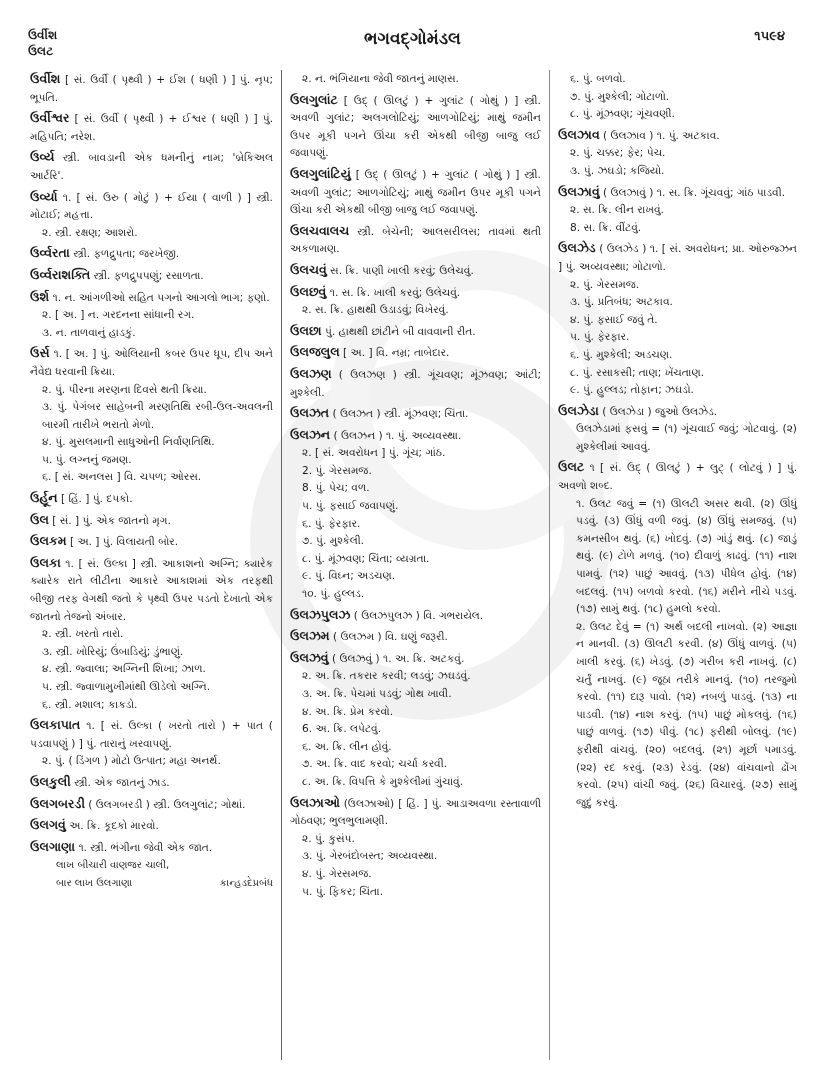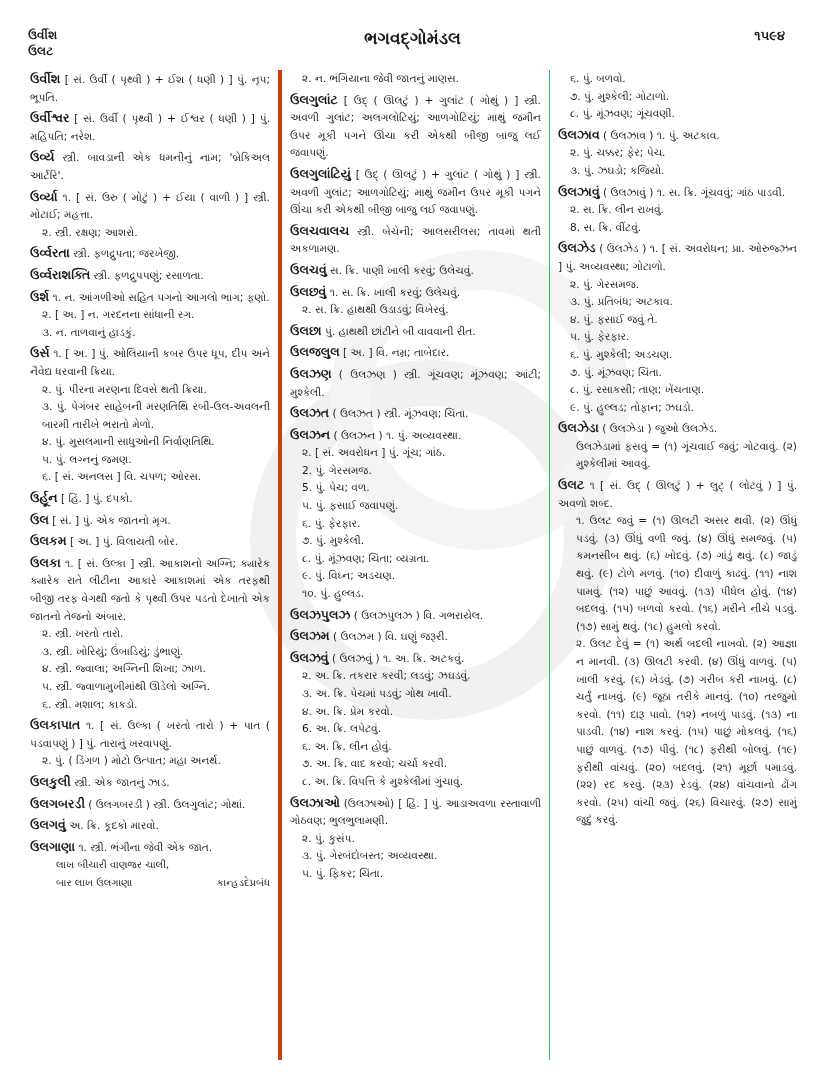--- a/index.html
+++ b/index.html
@@ -23,21 +23,21 @@
   }
   .hdr-left { position: absolute; left: 0; top: 0; font-size: 12px; font-weight: bold; }
   .hdr-left2 { position: absolute; left: 0; top: 16px; font-size: 12px; font-weight: bold; }
   .hdr-center { position: absolute; left: 0; right: 0; text-align: center; top: 0; font-size: 17px; font-weight: bold; }
   .hdr-right { position: absolute; right: 12px; top: 0; font-size: 13px; font-weight: bold; }
   .columns {
     position: absolute; top: 70px; left: 30px; width: 775px; height: 990px;
     display: flex; z-index: 1;
   }
   .col { box-sizing: border-box; padding: 0 8px; font-size: 10.6px; line-height: 17.6px; overflow: hidden; }
-  .col-1 { width: 252px; padding-left: 0; border-right: 4px solid #c2410c; }
+  .col-1 { width: 252px; padding-left: 0; border-right: 1px solid #c2410c; }
   .col-2 { width: 268px; border-right: 1px solid #22c55e; }
   .col-3 { width: 255px; }
   .entry { margin-bottom: 3px; text-align: justify; }
   .hw { font-weight: bold; font-size: 12.5px; }
   .sense { padding-left: 12px; text-align: justify; }
   .quote { padding-left: 26px; font-size: 10px; }
   .quote-src { float: right; font-size: 10px; }
   .sub { padding-left: 18px; text-align: justify; }
 </style>
 </head>
@@ -152,21 +152,21 @@
       <div class="entry">
         <div><span class="hw">ઉલઝણ</span><span> ( ઉલઝણ ) સ્ત્રી. ગૂંચવણ; મૂંઝવણ; આંટી; મુશ્કેલી.</span></div>
       </div>
       <div class="entry">
         <div><span class="hw">ઉલઝત</span><span> ( ઉલઝત ) સ્ત્રી. મૂંઝવણ; ચિંતા.</span></div>
       </div>
       <div class="entry">
         <div><span class="hw">ઉલઝન</span><span> ( ઉલઝન ) ૧. પું. અવ્યવસ્થા.</span></div>
         <div class="sense">૨. [ સં. અવરોધન ] પું. ગૂંચ; ગાંઠ.</div>
         <div class="sense">2. પું. ગેરસમજ.</div>
-        <div class="sense">5. પું. પેચ; વળ.</div>
+        <div class="sense">8. પું. પેચ; વળ.</div>
         <div class="sense">૫. પું. ફસાઈ જવાપણું.</div>
         <div class="sense">૬. પું. ફેરફાર.</div>
         <div class="sense">૭. પું. મુશ્કેલી.</div>
         <div class="sense">૮. પું. મૂંઝવણ; ચિંતા; વ્યગ્રતા.</div>
         <div class="sense">૯. પું. વિઘ્ન; અડચણ.</div>
         <div class="sense">૧૦. પું. હુલ્લડ.</div>
       </div>
       <div class="entry">
         <div><span class="hw">ઉલઝપુલઝ</span><span> ( ઉલઝપુલઝ ) વિ. ગભરાયેલ.</span></div>
       </div>
@@ -180,20 +180,21 @@
         <div class="sense">૪. અ. ક્રિ. પ્રેમ કરવો.</div>
         <div class="sense">6. અ. ક્રિ. લપેટવું.</div>
         <div class="sense">૬. અ. ક્રિ. લીન હોવું.</div>
         <div class="sense">૭. અ. ક્રિ. વાદ કરવો; ચર્ચા કરવી.</div>
         <div class="sense">૮. અ. ક્રિ. વિપત્તિ કે મુશ્કેલીમાં ગુંચાવું.</div>
       </div>
       <div class="entry">
         <div><span class="hw">ઉલઝાઓ</span><span> (ઉલઝાઓ) [ હિં. ] પું. આડાઅવળા રસ્તાવાળી ગોઠવણ; ભુલભુલામણી.</span></div>
         <div class="sense">૨. પું. કુસંપ.</div>
         <div class="sense">૩. પું. ગેરબંદોબસ્ત; અવ્યવસ્થા.</div>
+        <div class="sense">૪. પું. ગેરસમજ.</div>
         <div class="sense">૫. પું. ફિકર; ચિંતા.</div>
       </div>
     </div>
   <div class="col col-3">
       <div class="entry">
         <div class="sense">૬. પું. બળવો.</div>
         <div class="sense">૭. પું. મુશ્કેલી; ગોટાળો.</div>
         <div class="sense">૮. પું. મૂંઝવણ; ગૂંચવણી.</div>
       </div>
       <div class="entry">
@@ -206,21 +207,20 @@
         <div class="sense">૨. સ. ક્રિ. લીન રાખવું.</div>
         <div class="sense">8. સ. ક્રિ. વીંટવું.</div>
       </div>
       <div class="entry">
         <div><span class="hw">ઉલઝેડ</span><span> ( ઉલઝેડ ) ૧. [ સં. અવરોધન; પ્રા. ઓરુજ્ઝન ] પું. અવ્યવસ્થા; ગોટાળો.</span></div>
         <div class="sense">૨. પું. ગેરસમજ.</div>
         <div class="sense">૩. પું. પ્રતિબંધ; અટકાવ.</div>
         <div class="sense">૪. પું. ફસાઈ જવું તે.</div>
         <div class="sense">૫. પું. ફેરફાર.</div>
         <div class="sense">૬. પું. મુશ્કેલી; અડચણ.</div>
-        <div class="sense">૭. પું. મૂંઝવણ; ચિંતા.</div>
         <div class="sense">૮. પું. રસાકસી; તાણ; ખેંચતાણ.</div>
         <div class="sense">૯. પું. હુલ્લડ; તોફાન; ઝઘડો.</div>
       </div>
       <div class="entry">
         <div><span class="hw">ઉલઝેડા</span><span> ( ઉલઝેડા ) જુઓ ઉલઝેડ.</span></div>
         <div class="sub">ઉલઝેડામાં ફસવું = (૧) ગૂંચવાઈ જવું; ગોટવાવું. (૨) મુશ્કેલીમાં આવવું.</div>
       </div>
       <div class="entry">
         <div><span class="hw">ઉલટ</span><span> ૧ [ સં. ઉદ્ ( ઊલટું ) + લુટ્ ( લોટવું ) ] પું. અવળો શબ્દ.</span></div>
         <div class="sub">૧. ઉલટ જવું = (૧) ઊલટી અસર થવી. (૨) ઊંધું પડવું. (૩) ઊંધું વળી જવું. (૪) ઊંધું સમજવું. (૫) કમનસીબ થવું. (૬) ખોદવું. (૭) ગાંડું થવું. (૮) જાડું થવું. (૯) ટોળે મળવું. (૧૦) દીવાળું કાઢવું. (૧૧) નાશ પામવું. (૧૨) પાછું આવવું. (૧૩) પીધેલ હોવું. (૧૪) બદલવું. (૧૫) બળવો કરવો. (૧૬) મરીને નીચે પડવું. (૧૭) સામું થવું. (૧૮) હુમલો કરવો.</div>

